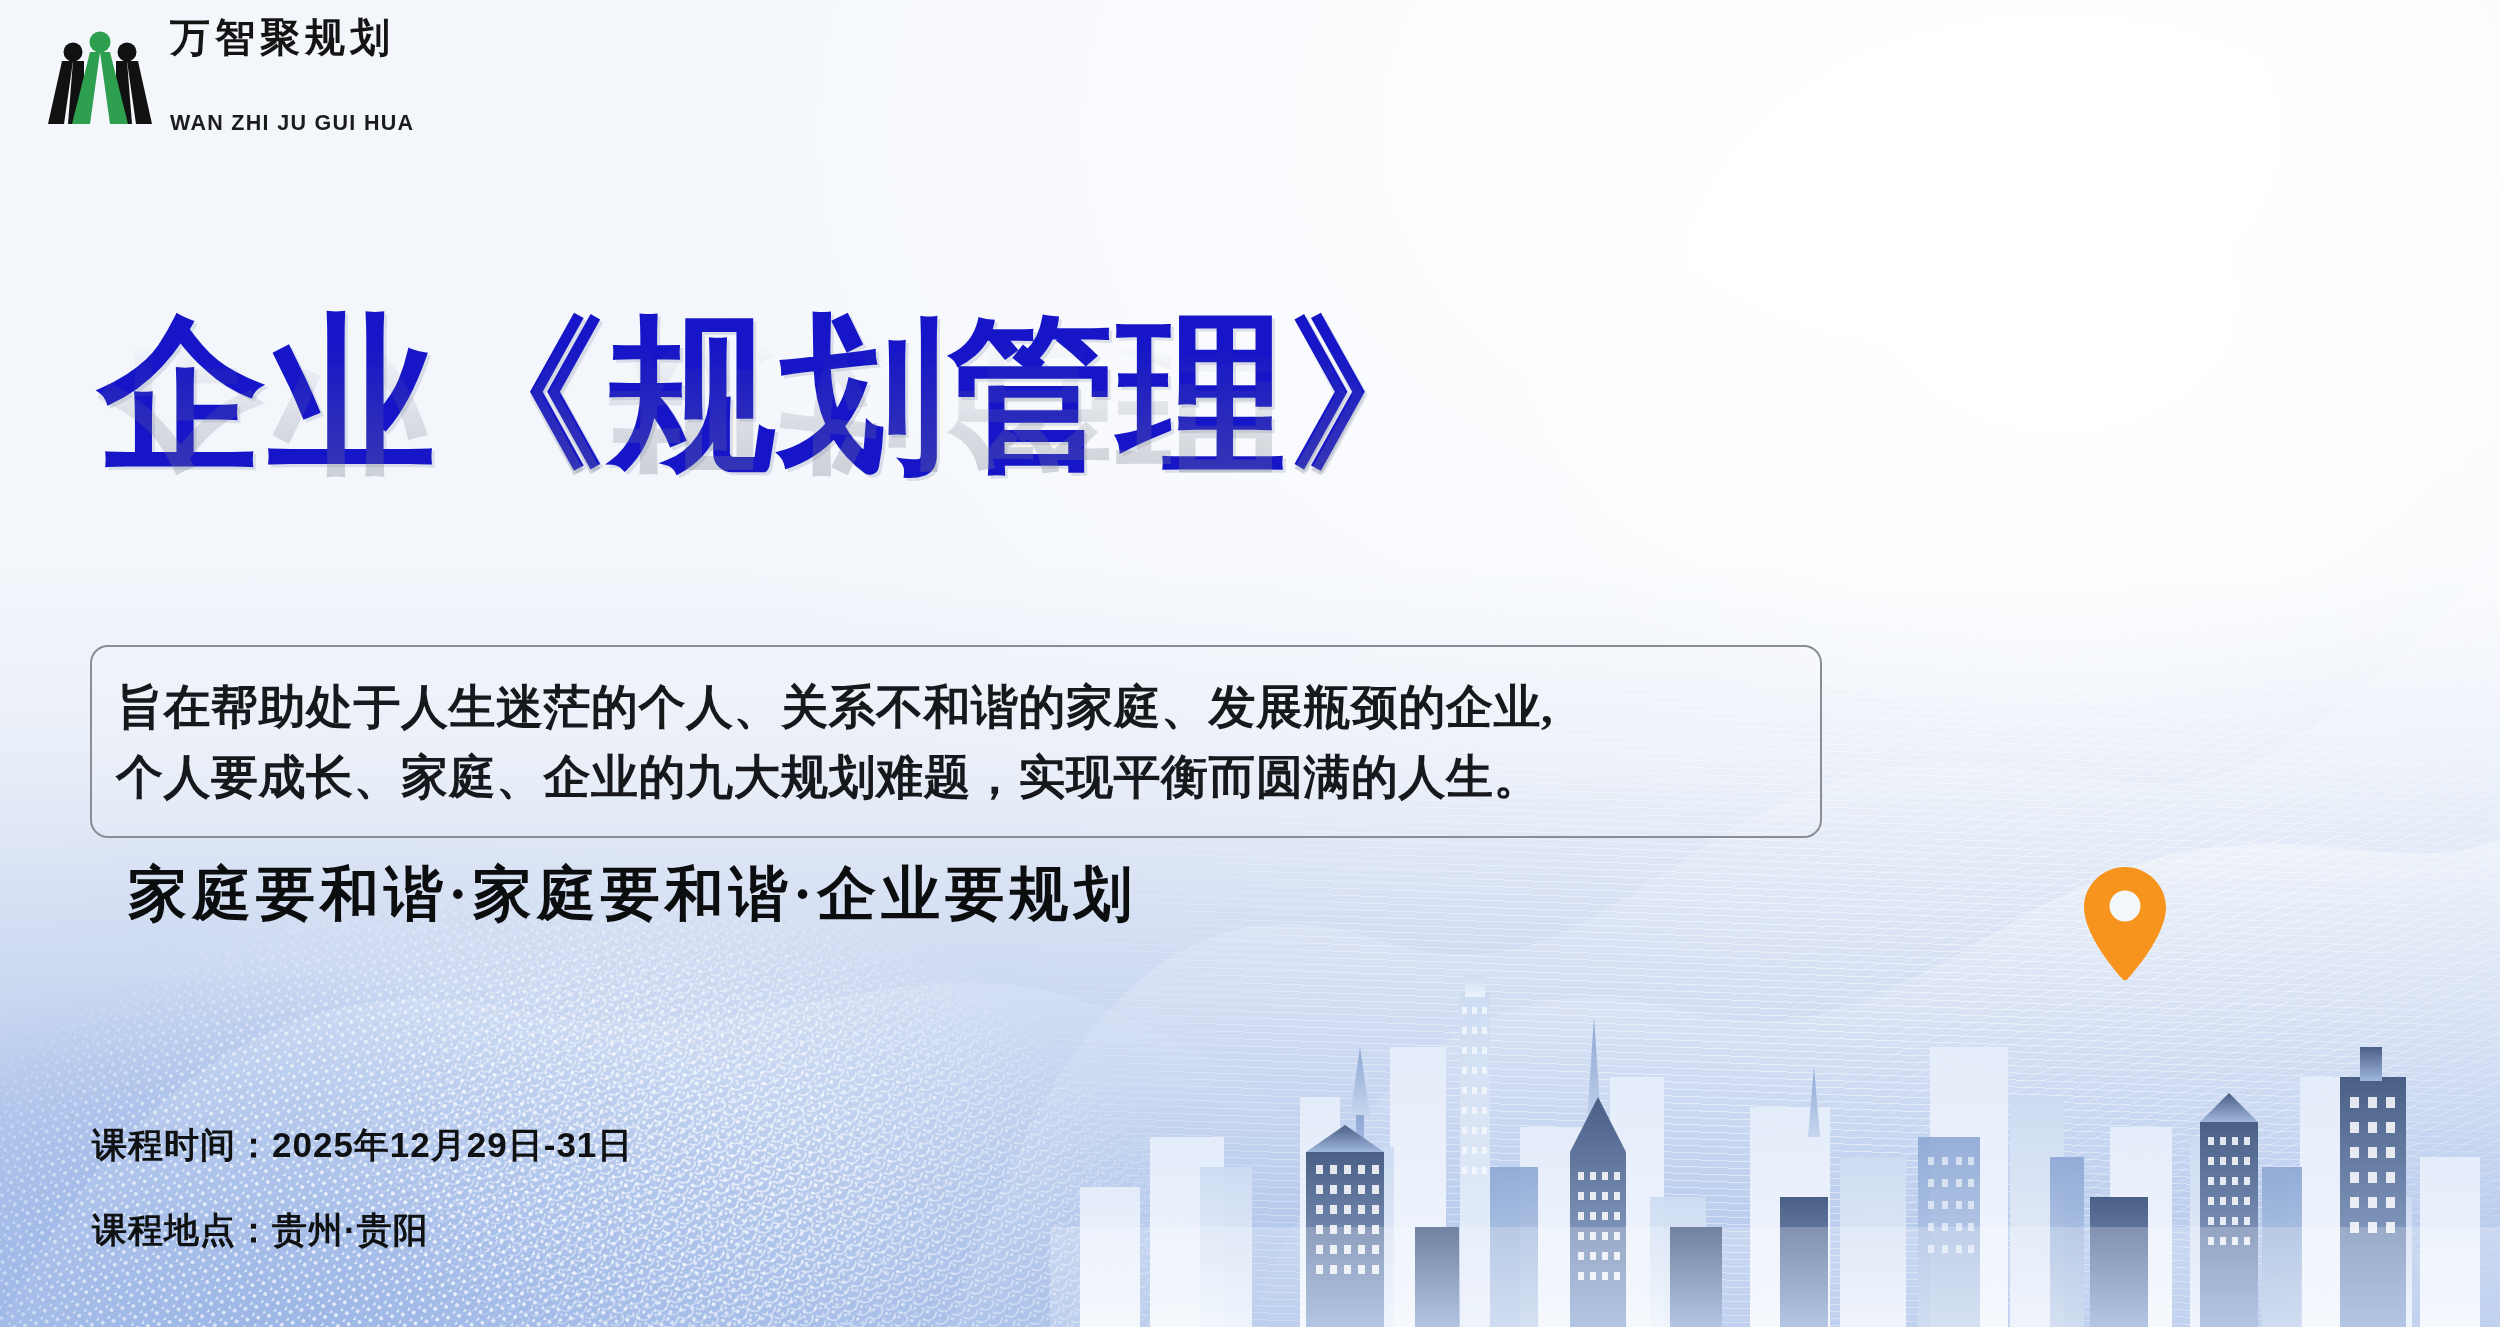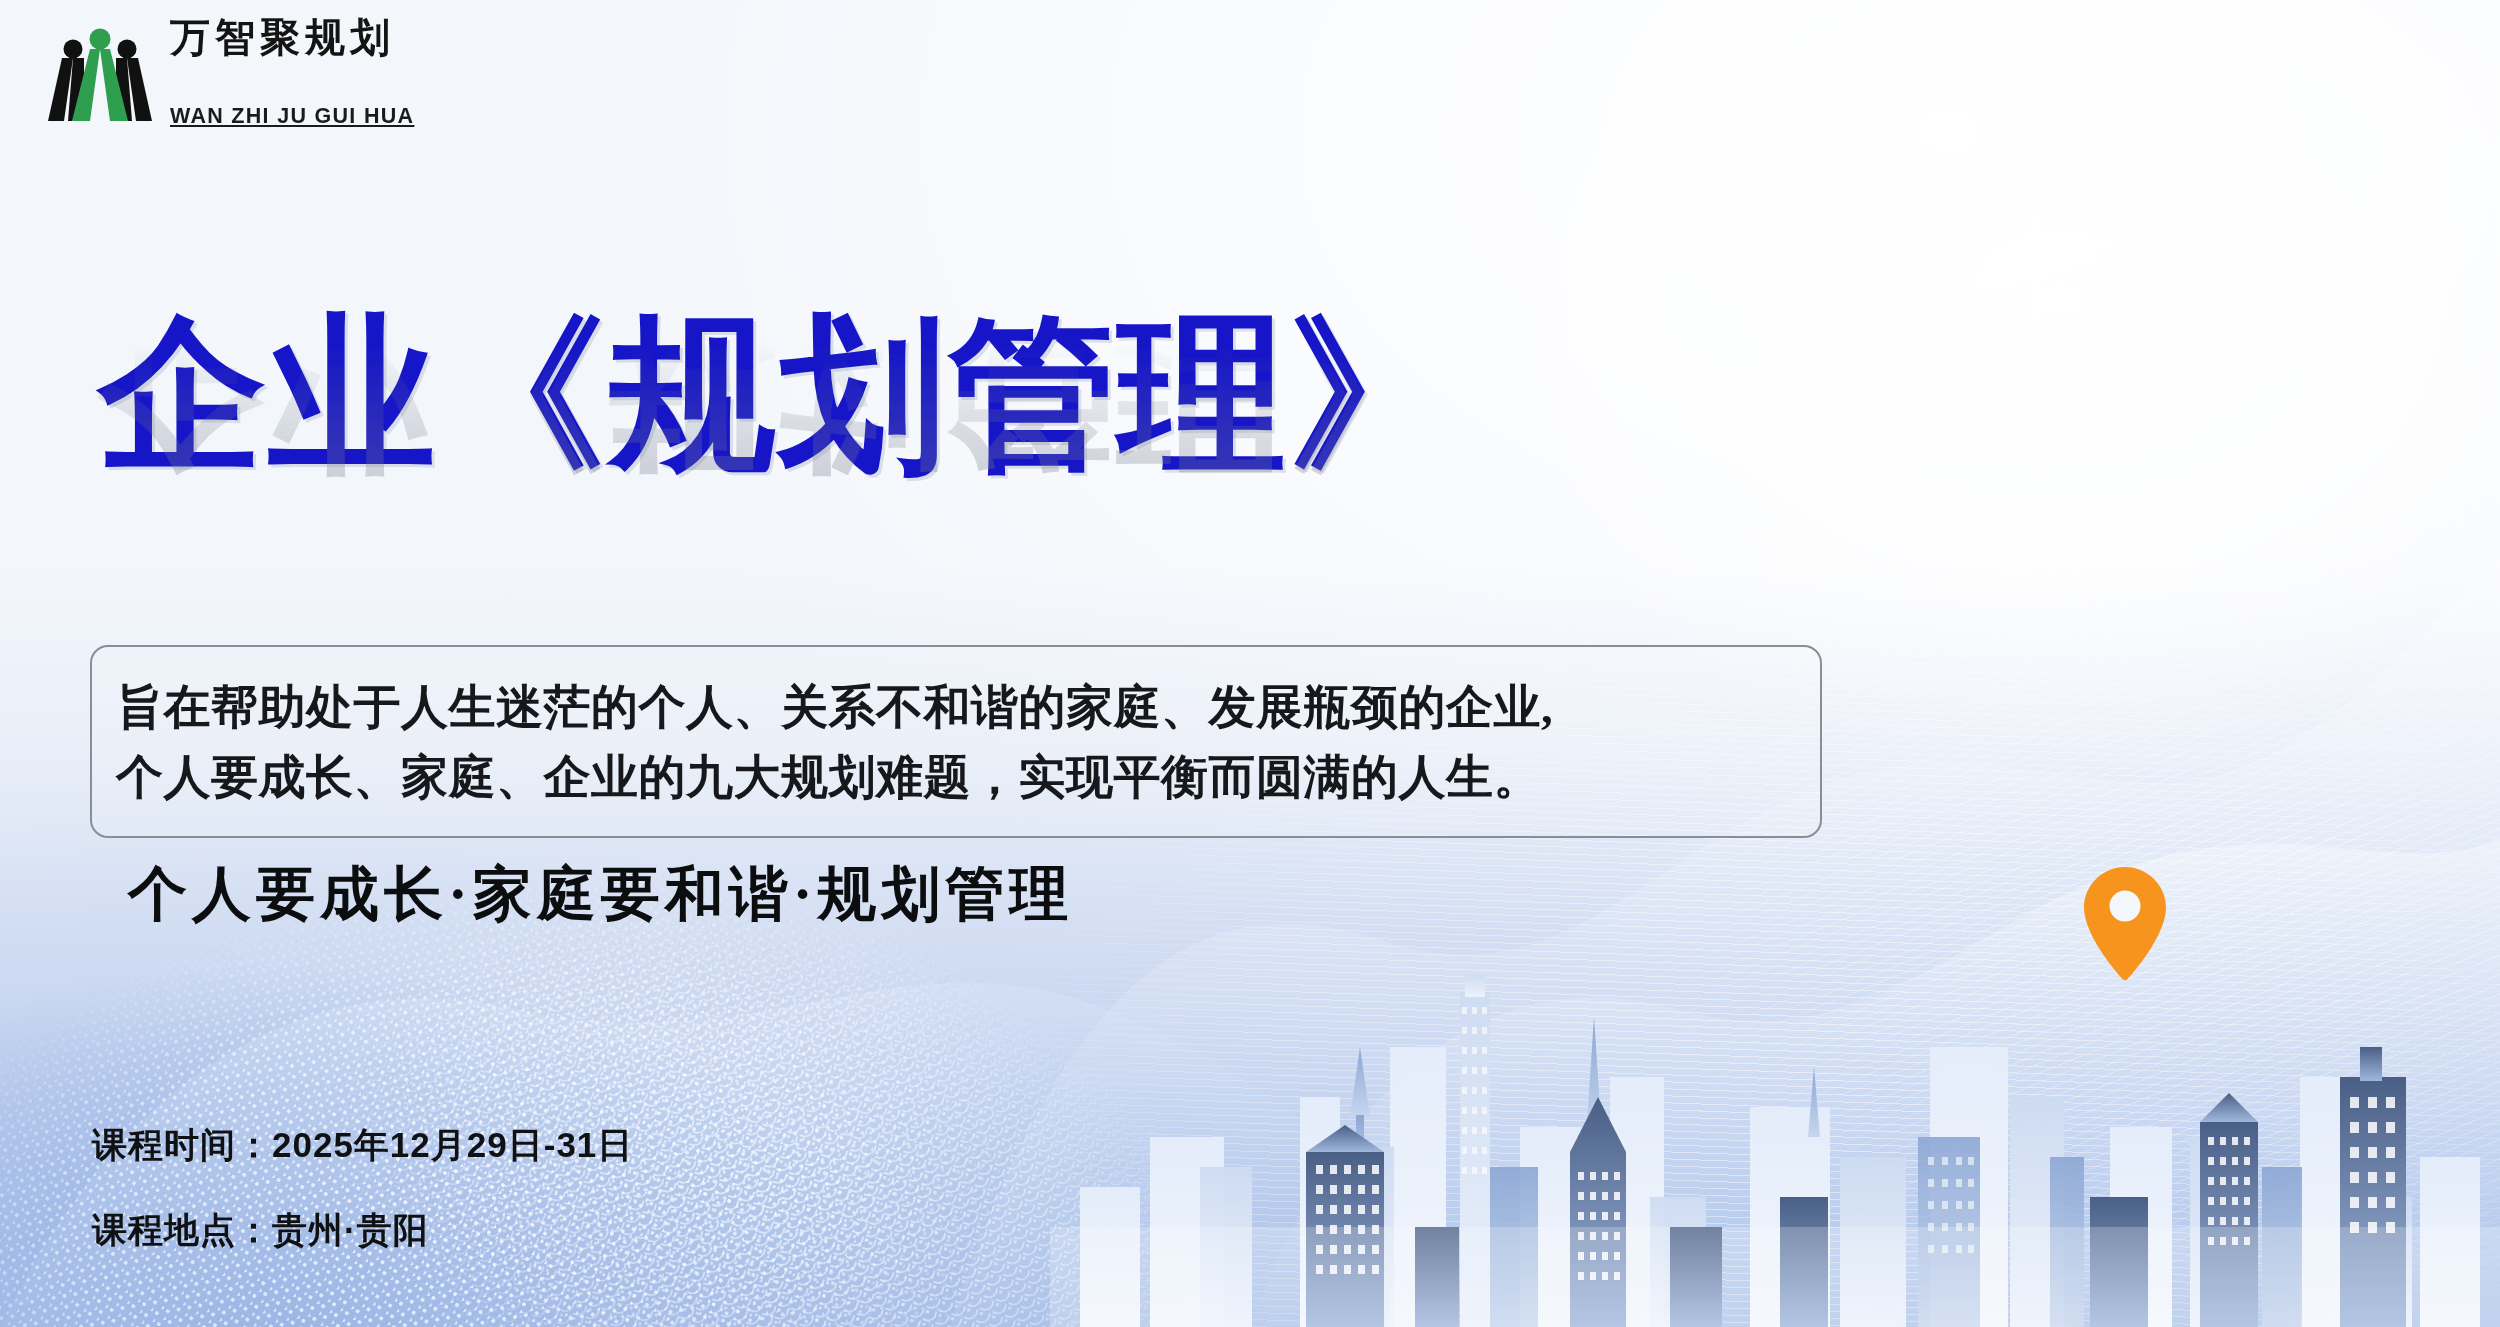--- a/index.html
+++ b/index.html
@@ -128,26 +128,26 @@
   .logo-text { display: flex; flex-direction: column; line-height: 1; gap: 48px; }
   .logo-cn {
     font-family: "Liberation Serif", "DejaVu Serif", serif;
     font-size: 40px;
     font-weight: 700;
     letter-spacing: 5px;
     color: #141414;
     white-space: nowrap;
   }
   .logo-en {
+    margin-top: 7px;
     font-size: 21.5px;
     font-weight: 700;
     letter-spacing: 1.3px;
     color: #1b1b1b;
     white-space: nowrap;
-    text-decoration: underline;
   }
 
   
   .title-wrap {
     position: absolute;
     left: 98px; top: 300px;
     z-index: 25;
   }
   .main-title {
     font-family: "Liberation Sans", "DejaVu Sans", sans-serif;
@@ -543,21 +543,21 @@
   <div class="title-wrap">
     <h1 class="main-title">企业《规划管理》</h1>
     <div class="main-title-reflection">企业《规划管理》</div>
   </div>
 
   <div class="desc-box">
     <div class="desc-line">旨在帮助处于人生迷茫的个人、关系不和谐的家庭、发展瓶颈的企业,</div>
     <div class="desc-line">个人要成长、家庭、企业的九大规划难题，实现平衡而圆满的人生。</div>
   </div>
 
-  <div class="slogan">个人要成长·家庭要和谐·规划管理</div>
+  <div class="slogan">家庭要和谐·家庭要和谐·企业要规划</div>
 
   <div class="course-info">
     <div class="course-line">课程时间：2025年12月29日-31日</div>
     <div class="course-line">课程地点：贵州·贵阳</div>
   </div>
 
   <div class="location-block">
     <svg class="pin-icon" viewBox="0 0 88 118">
       <path d="M44,2 C21.5,2 3,20.2 3,42.6 C3,71.5 38.2,110.5 41.4,114 C42.1,114.8 42.9,115.2 44,115.2 C45.1,115.2 45.9,114.8 46.6,114 C49.8,110.5 85,71.5 85,42.6 C85,20.2 66.5,2 44,2 Z" fill="#F7941D"></path>
       <circle cx="44" cy="41" r="15.5" fill="#F4F7FB"></circle>

